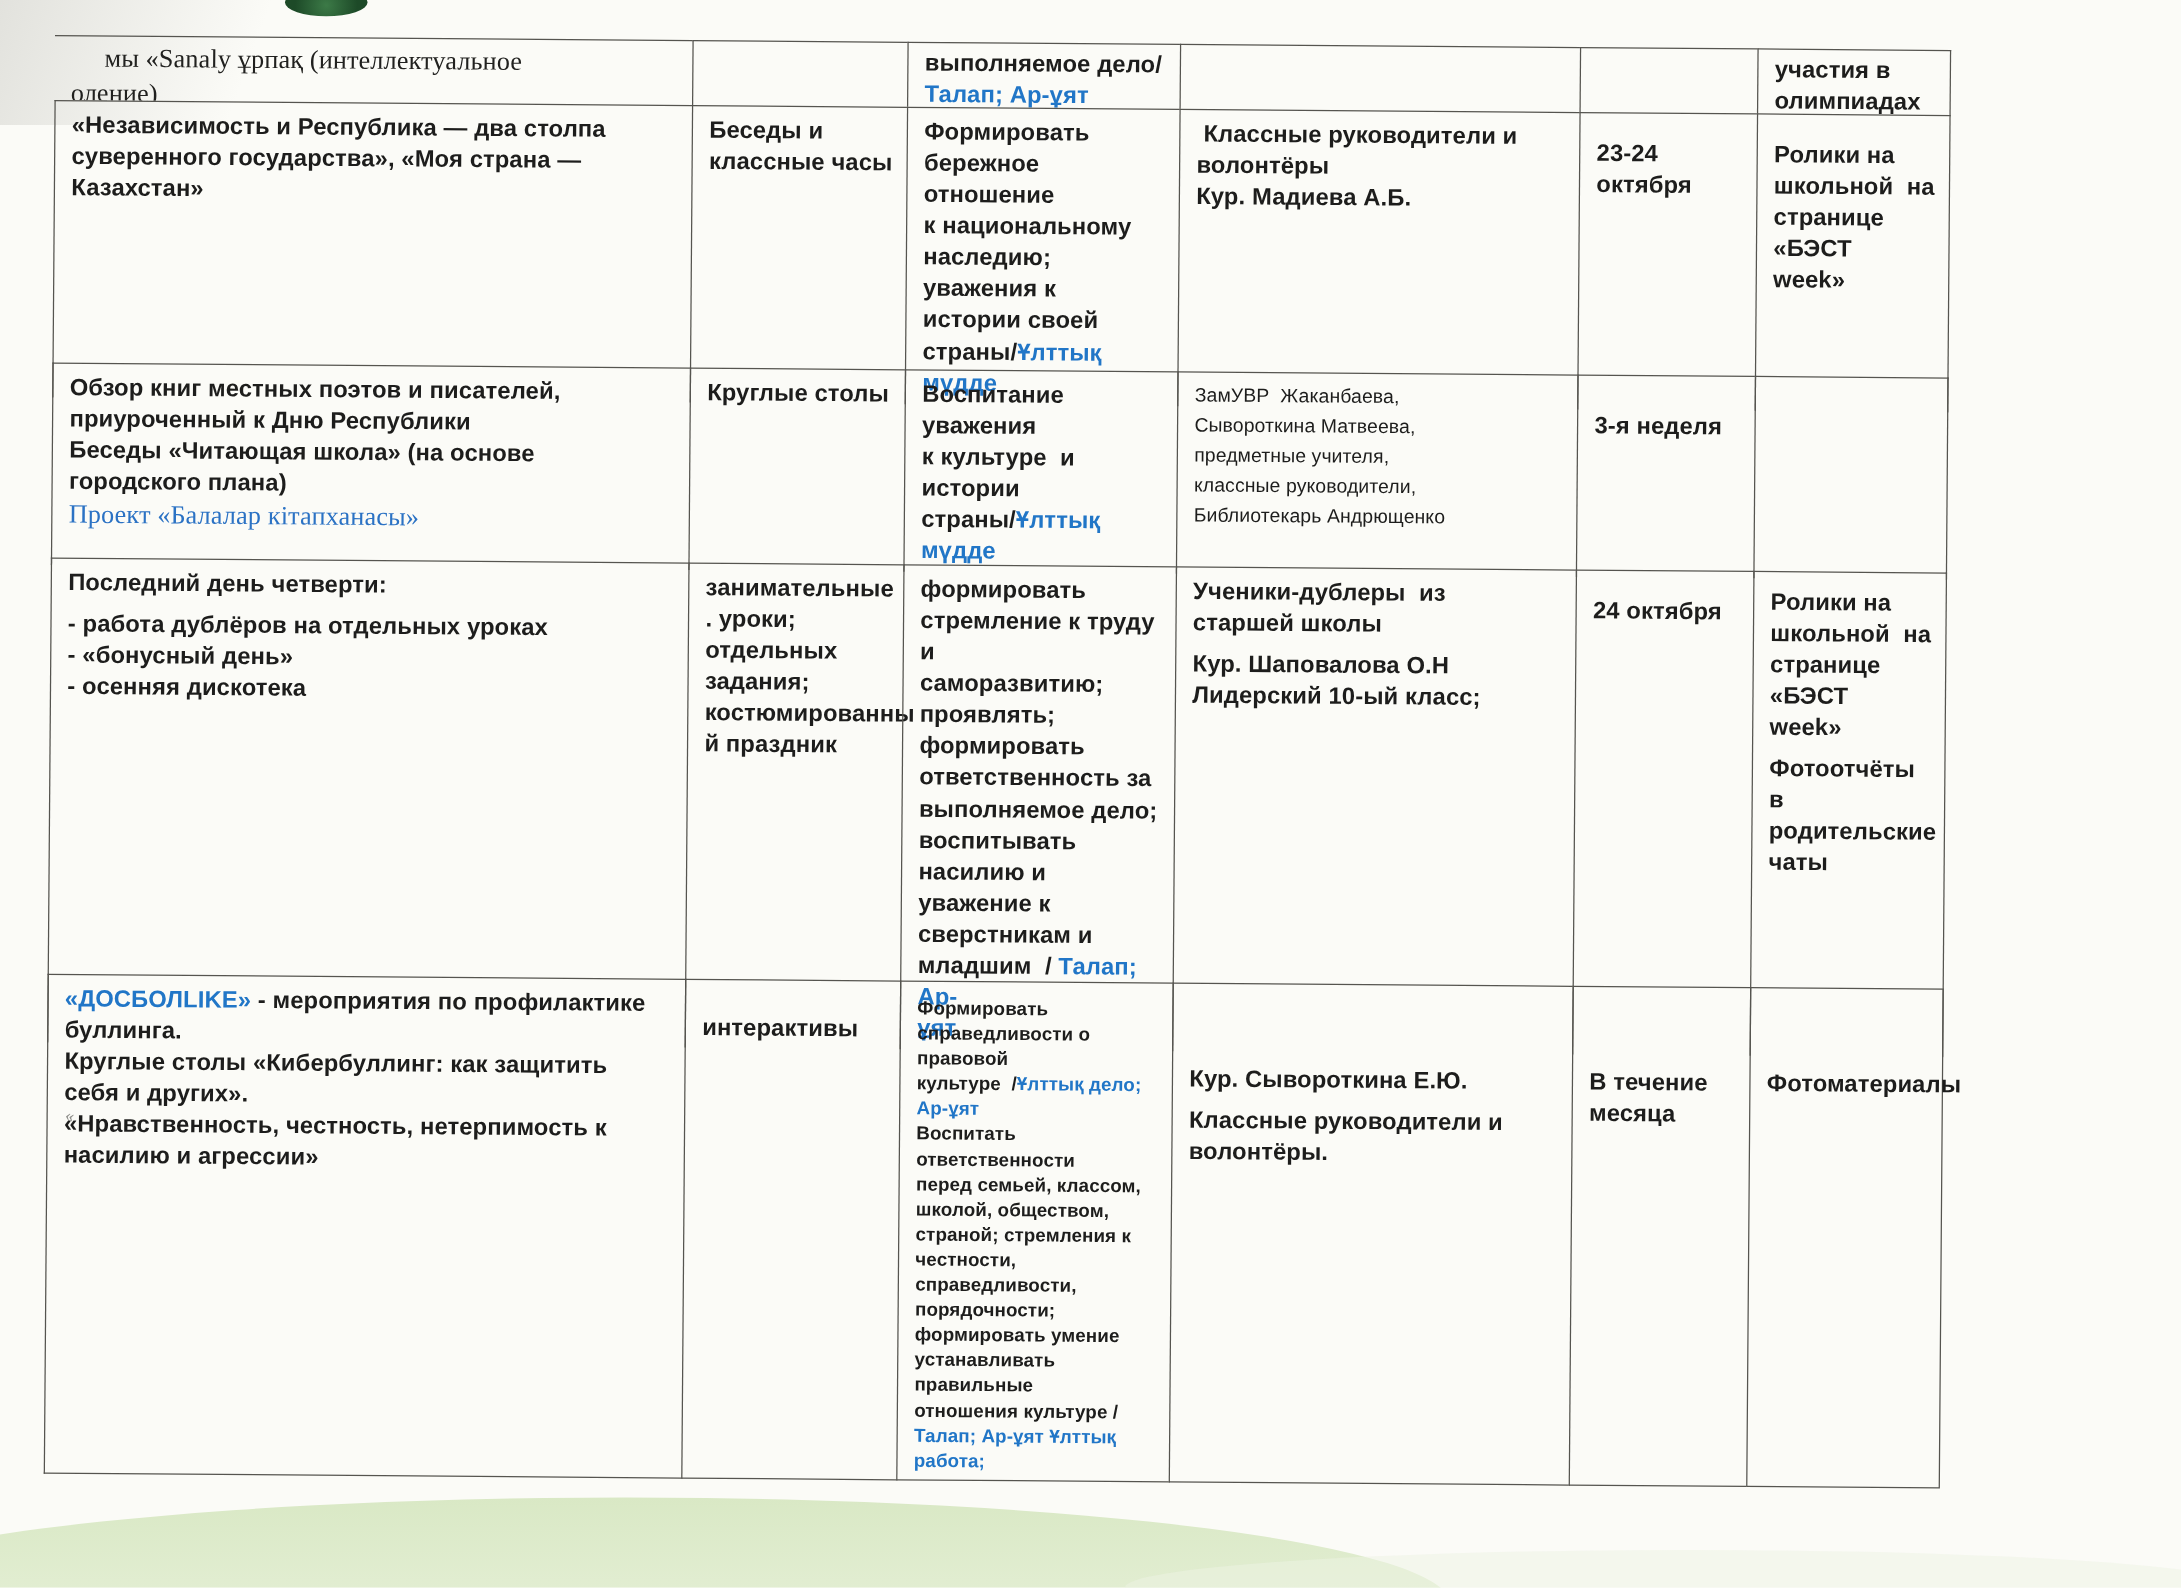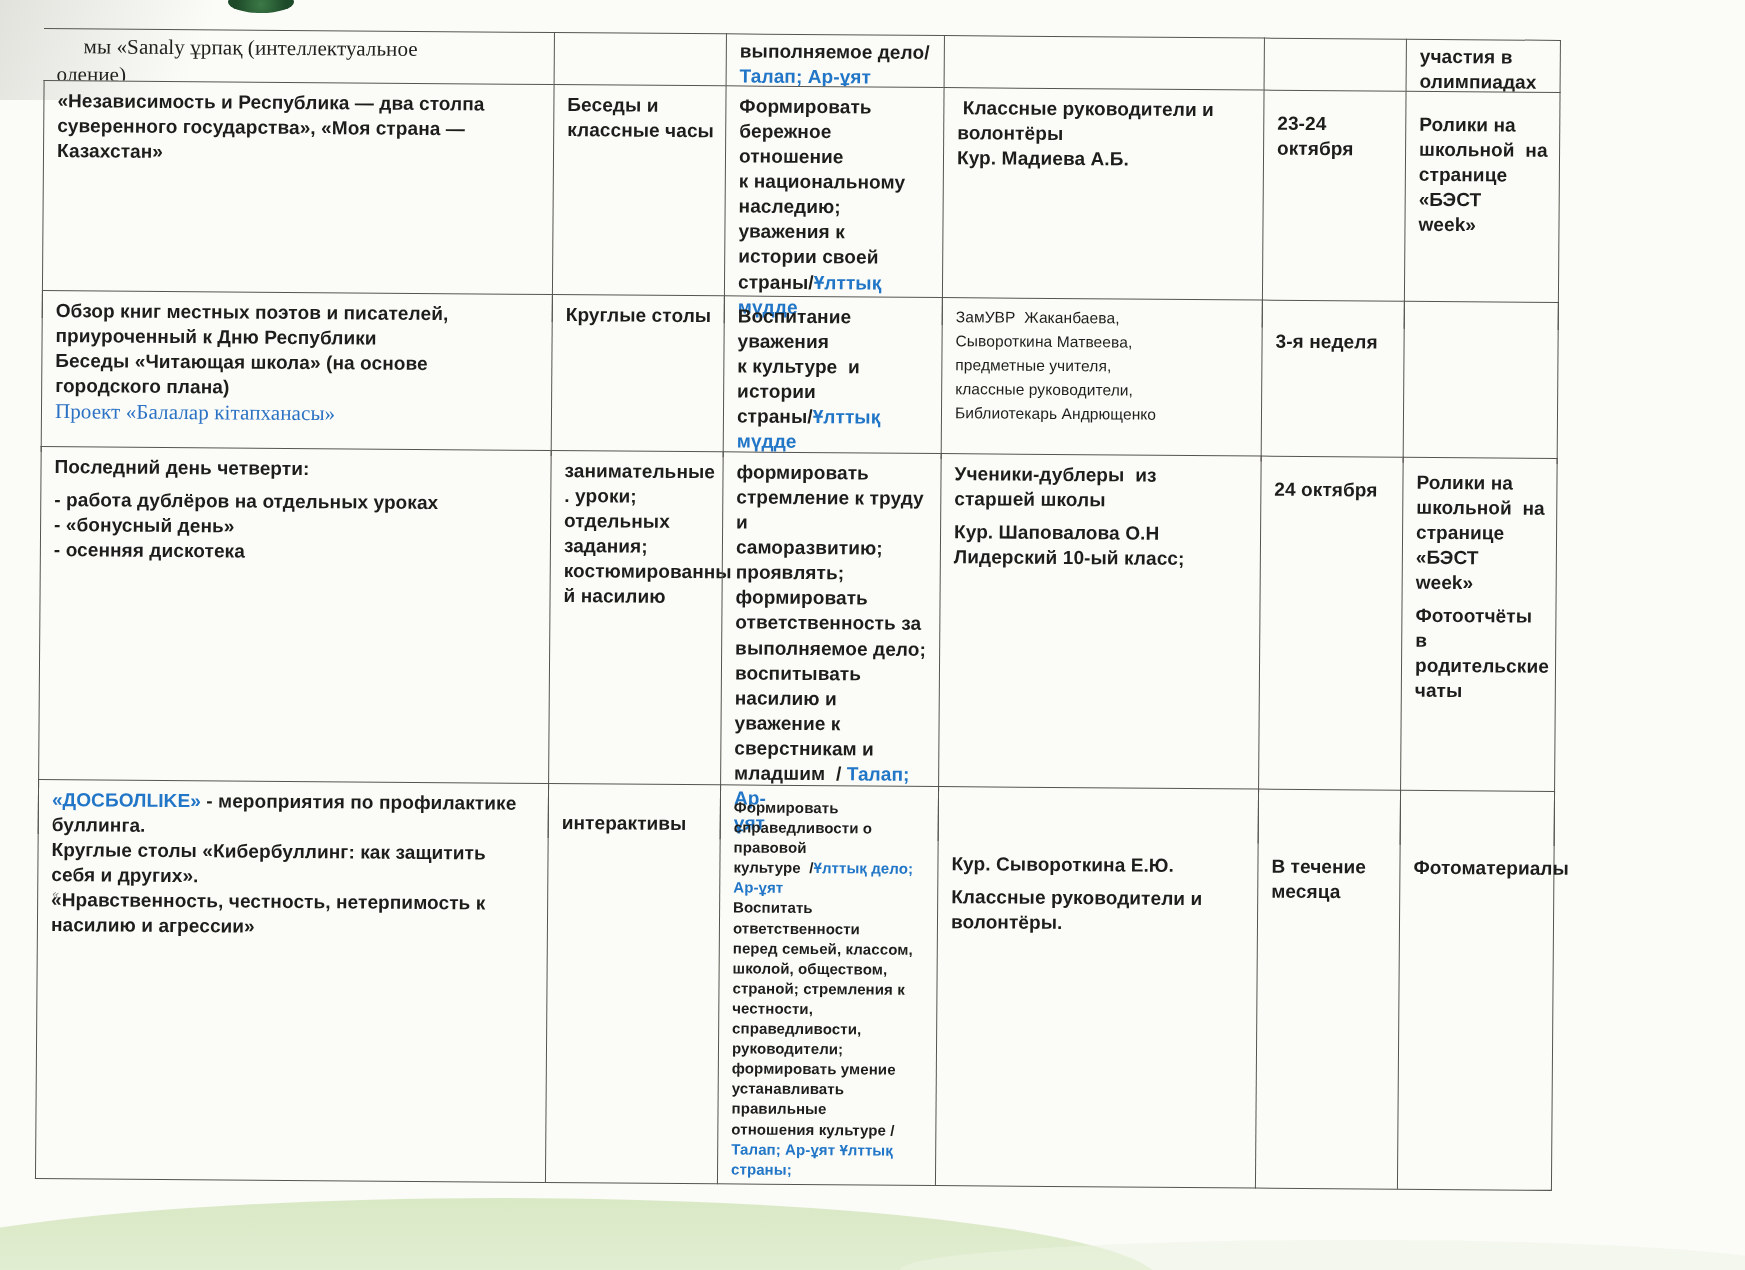--- a/index.html
+++ b/index.html
@@ -140,21 +140,21 @@
         <p class="para"><span>- работа дублёров на отдельных уроках</span></p>
         <p class="para"><span>- «бонусный день»</span></p>
         <p class="para"><span>- осенняя дискотека</span></p>
       </div>
       <div class="cell c1">
         <p class="para"><span>занимательные</span></p>
         <p class="para"><span>. уроки;</span></p>
         <p class="para"><span>отдельных</span></p>
         <p class="para"><span>задания;</span></p>
         <p class="para"><span>костюмированны</span></p>
-        <p class="para"><span>й насилию</span></p>
+        <p class="para"><span>й праздник</span></p>
       </div>
       <div class="cell c2">
         <p class="para"><span>формировать</span></p>
         <p class="para"><span>стремление к труду и</span></p>
         <p class="para"><span>саморазвитию;</span></p>
         <p class="para"><span>проявлять;</span></p>
         <p class="para"><span>формировать</span></p>
         <p class="para"><span>ответственность за</span></p>
         <p class="para"><span>выполняемое дело;</span></p>
         <p class="para"><span>воспитывать насилию и</span></p>
@@ -199,26 +199,26 @@
       <div class="cell c2 xsmall pt12">
         <p class="para"><span>Формировать</span></p>
         <p class="para"><span>справедливости о правовой</span></p>
         <p class="para"><span>культуре&nbsp; /</span><span class="blue">Ұлттық дело;</span></p>
         <p class="para"><span class="blue">Ар-ұят</span></p>
         <p class="para"><span>Воспитать ответственности</span></p>
         <p class="para"><span>перед семьей, классом,</span></p>
         <p class="para"><span>школой, обществом,</span></p>
         <p class="para"><span>страной; стремления к</span></p>
         <p class="para"><span>честности, справедливости,</span></p>
-        <p class="para"><span>руководители;</span></p>
+        <p class="para"><span>порядочности;</span></p>
         <p class="para"><span>формировать умение</span></p>
         <p class="para"><span>устанавливать правильные</span></p>
         <p class="para"><span>отношения культуре /</span></p>
         <p class="para"><span class="blue">Талап; Ар-ұят Ұлттық</span></p>
-        <p class="para"><span class="blue">страны;</span></p>
+        <p class="para"><span class="blue">работа;</span></p>
       </div>
       <div class="cell c3 pt64">
         <p class="para"><span>Кур. Сывороткина Е.Ю.</span></p>
         <p class="para"><span></span></p>
         <p class="para"><span>Классные руководители и</span></p>
         <p class="para"><span>волонтёры.</span></p>
       </div>
       <div class="cell c4 pt64">
         <p class="para"><span>В течение</span></p>
         <p class="para"><span>месяца</span></p>

